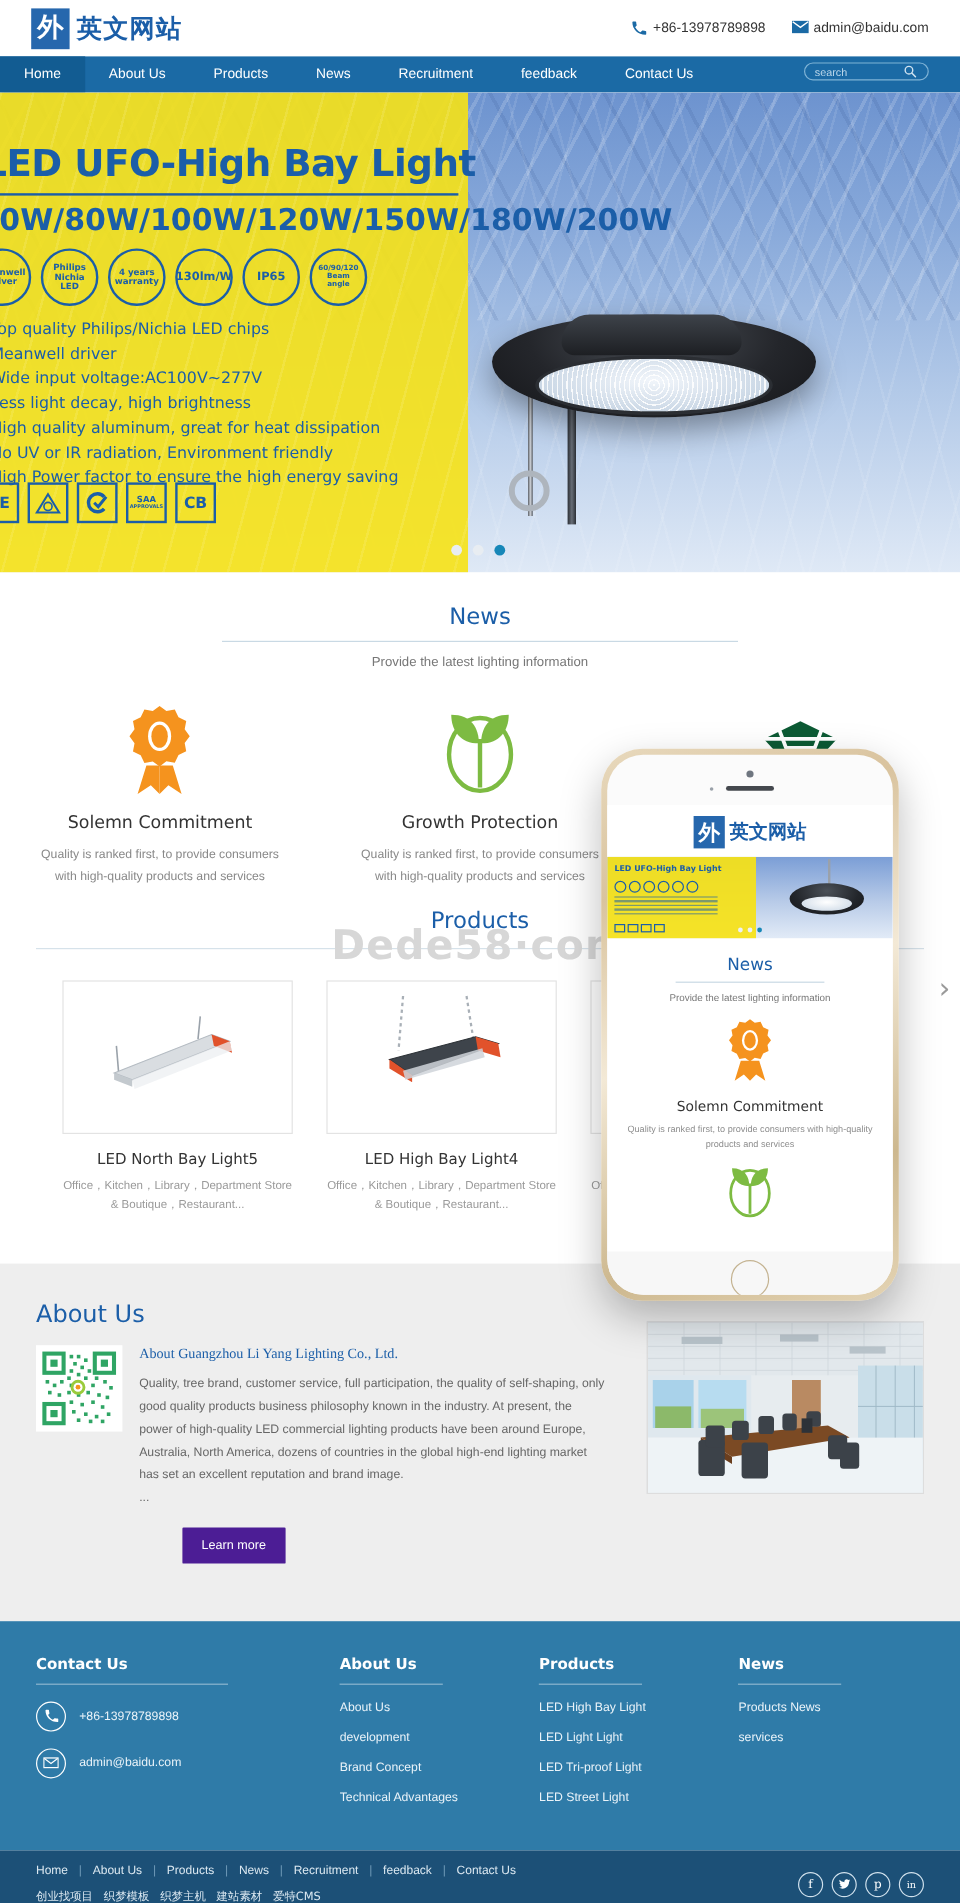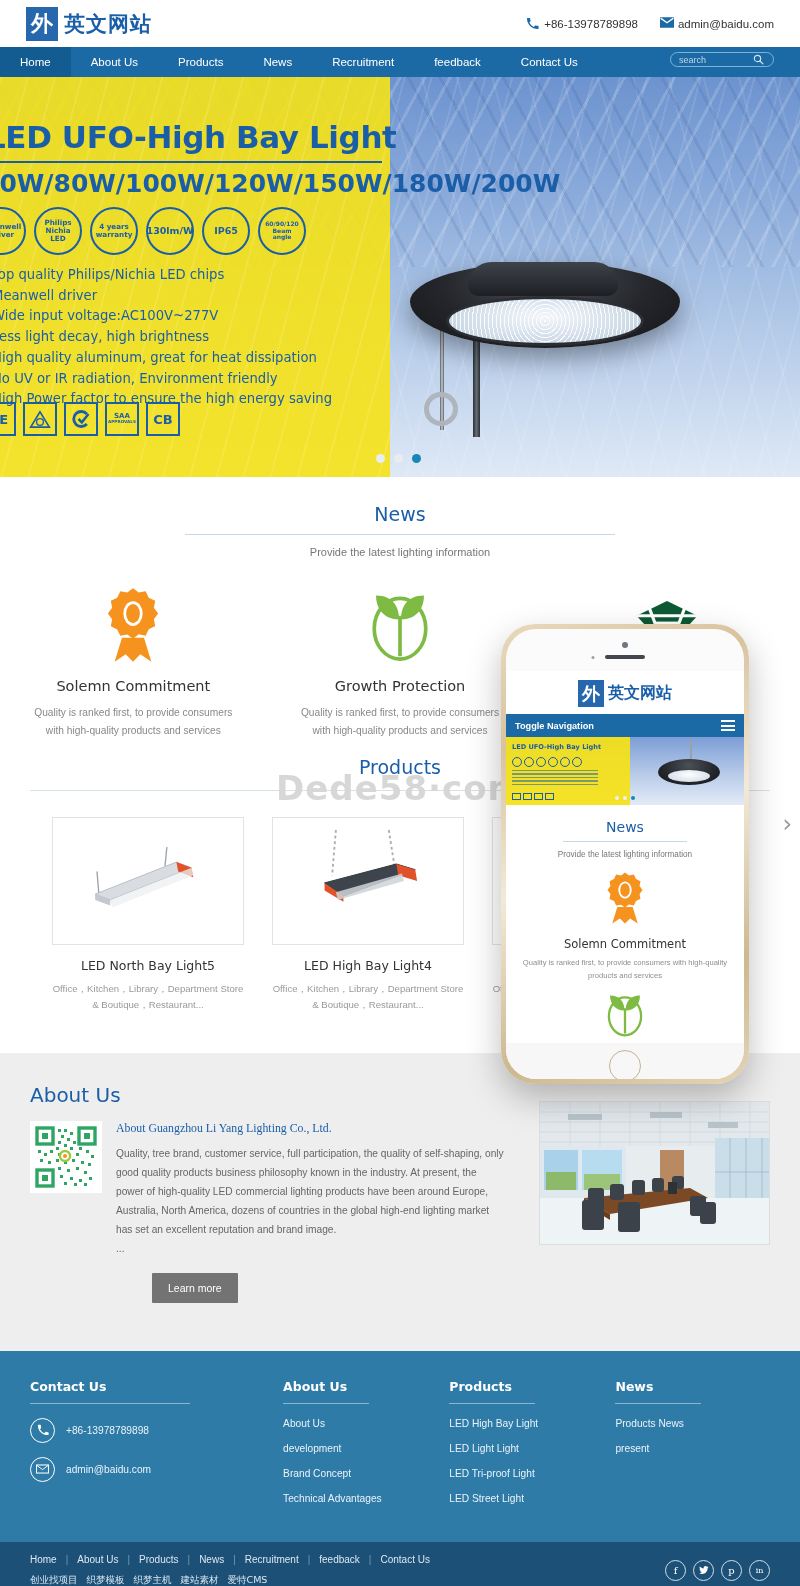--- a/index.html
+++ b/index.html
@@ -202,21 +202,21 @@
   .about-title { color: #1b5ea8; font-size: 20px; margin-bottom: 14px; font-family: "DejaVu Sans", sans-serif; }
   .about-row { display: flex; gap: 14px; }
   .qr {
     width: 72px; height: 72px; flex: none; background: #fff; padding: 4px;
   }
   .about-body { width: 390px; }
   .about-h { color: #1b5ea8; font-size: 11.8px; margin-bottom: 9px; font-family: Liberation Serif, serif; }
   .about-p { color: #666; font-size: 10.2px; line-height: 1.85; }
   .learn-btn {
     margin-top: 14px; margin-left: 36px; display: inline-block;
-    background: #737373; color: #fff; font-size: 10.5px;
+    background: #4c1d95; color: #fff; font-size: 10.5px;
     padding: 9px 16px; border: none; cursor: pointer; border-radius: 1px;
     font-family: "Liberation Sans", sans-serif;
   }
   .about-photo {
     position: absolute; right: 0; top: 18px; width: 231px; height: 144px;
     overflow: hidden; border: 1px solid #ddd; background:#cfd8dd;
   }
 
   
   .footer { background: #2f7ba8; padding: 28px 0 24px; }
@@ -686,21 +686,21 @@
         <a class="flink">LED High Bay Light</a>
         <a class="flink">LED Light Light</a>
         <a class="flink">LED Tri-proof Light</a>
         <a class="flink">LED Street Light</a>
       </div>
 
       <div class="fcol links2">
         <div class="fcol-h">News</div>
         <div class="fcol-rule"></div>
         <a class="flink">Products News</a>
-        <a class="flink">present</a>
+        <a class="flink">services</a>
       </div>
 
     </div>
   </div>
 
   <div class="bottombar">
     <div class="bb-inner">
       <div class="bb-nav">
         <a>Home</a>
           <span class="sep">|</span>
@@ -742,28 +742,20 @@
     <div class="phone-screenframe">
       <div class="phone-top">
         <span class="ph-cam"></span>
         <span class="ph-sensor"></span>
         <span class="ph-speaker"></span>
       </div>
       <div class="ph-screen">
         <div class="ph-logo">
           <span class="ph-logo-mark">外</span>
           <span class="ph-logo-text">英文网站</span>
-        </div>
-        <div class="ph-nav">
-          <span class="ph-nav-label">Toggle Navigation</span>
-          <span class="ph-burger">
-              <i></i>
-              <i></i>
-              <i></i>
-            </span>
         </div>
         <div class="ph-banner">
           <div class="ph-banner-bg"></div>
           <div class="ph-lamp-chain"></div>
           <div class="ph-lamp">
             <span class="ph-lamp-lens"></span>
           </div>
           <div class="ph-banner-yellow">
             <div class="ph-b-title">LED UFO-High Bay Light</div>
             <div class="ph-b-circles">

